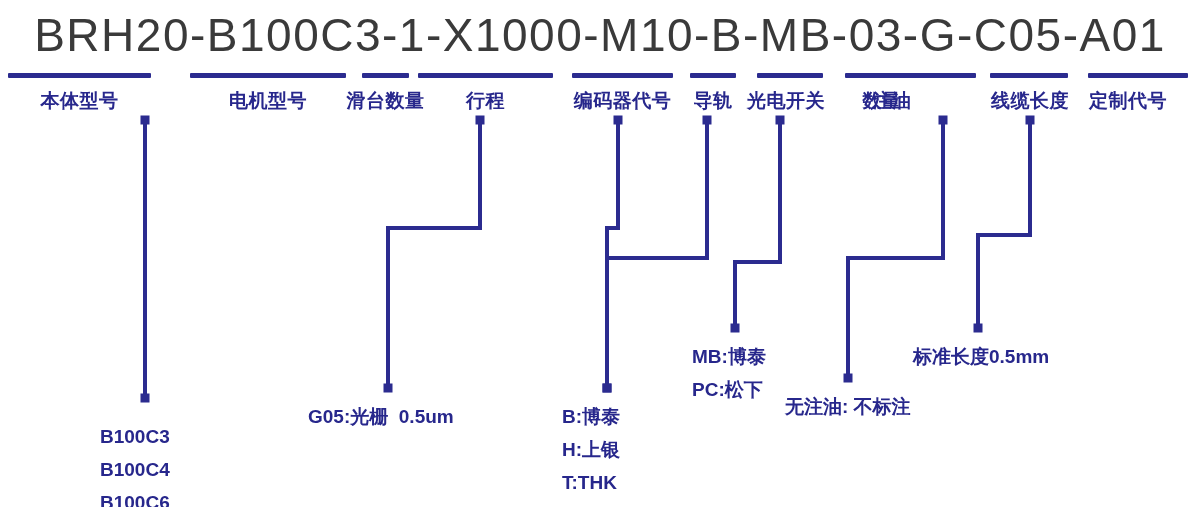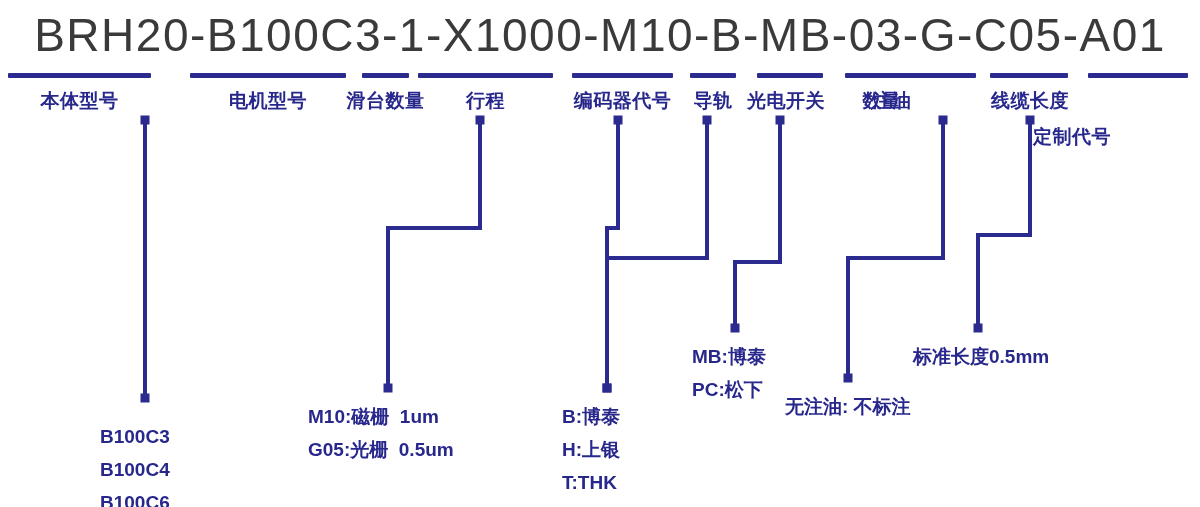--- a/index.html
+++ b/index.html
@@ -95,21 +95,21 @@
       <div class="seg-label" style="left: 8px; width: 143px; text-align: center;">本体型号</div>
       <div class="seg-label" style="left: 190px; width: 156px;">电机型号</div>
       <div class="seg-label" style="left: 313px; width: 145px;">滑台数量</div>
       <div class="seg-label" style="left: 418px; width: 135px;">行程</div>
       <div class="seg-label" style="left: 548px; width: 149px;">编码器代号</div>
       <div class="seg-label" style="left: 669px; width: 88px;">导轨</div>
       <div class="seg-label" style="left: 712px; width: 148px;">光电开关</div>
       <div class="seg-label" style="left: 838px; width: 88px;">数量</div>
       <div class="seg-label" style="left: 848px; width: 88px;">注油</div>
       <div class="seg-label" style="left: 956px; width: 148px;">线缆长度</div>
-      <div class="seg-label" style="left: 1004px; width: 136px; margin-top: 36px;">定制代号</div>
+      <div class="seg-label" style="left: 1060px; width: 136px;">定制代号</div>
     </div>
 
   <svg id="leaders" viewBox="0 0 1200 507" width="1200" height="507">
       <g>
         <rect x="140.5" y="115.5" width="9" height="9"></rect>
         <path d="M145 120 L145 398"></path>
         <rect x="140.5" y="393.5" width="9" height="9"></rect>
       </g>
       <g>
         <rect x="475.5" y="115.5" width="9" height="9"></rect>
@@ -143,21 +143,20 @@
       </g>
     </svg>
 
   <div id="details-layer">
       <div class="detail" style="left: 100px; top: 420px;">
         <div>B100C3</div>
         <div>B100C4</div>
         <div>B100C6</div>
       </div>
       <div class="detail" style="left: 308px; top: 400px;">
-        <div>M10:磁栅  1um</div>
         <div>G05:光栅  0.5um</div>
       </div>
       <div class="detail" style="left: 562px; top: 400px;">
         <div>B:博泰</div>
         <div>H:上银</div>
         <div>T:THK</div>
       </div>
       <div class="detail" style="left: 692px; top: 340px;">
         <div>MB:博泰</div>
         <div>PC:松下</div>

